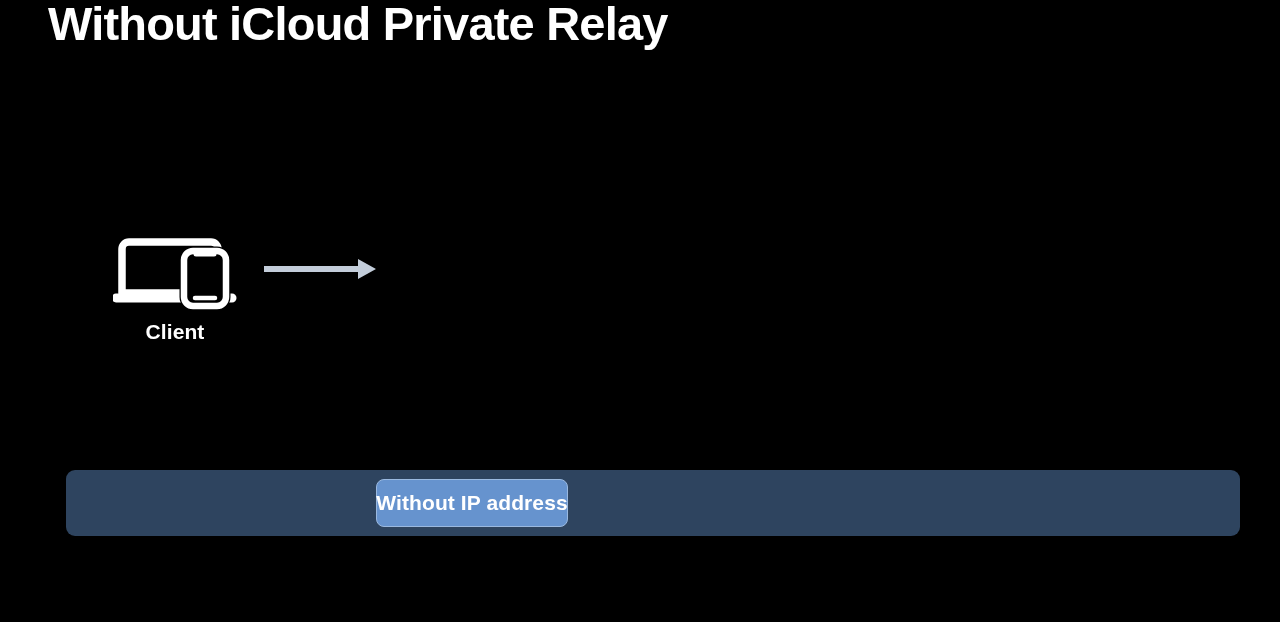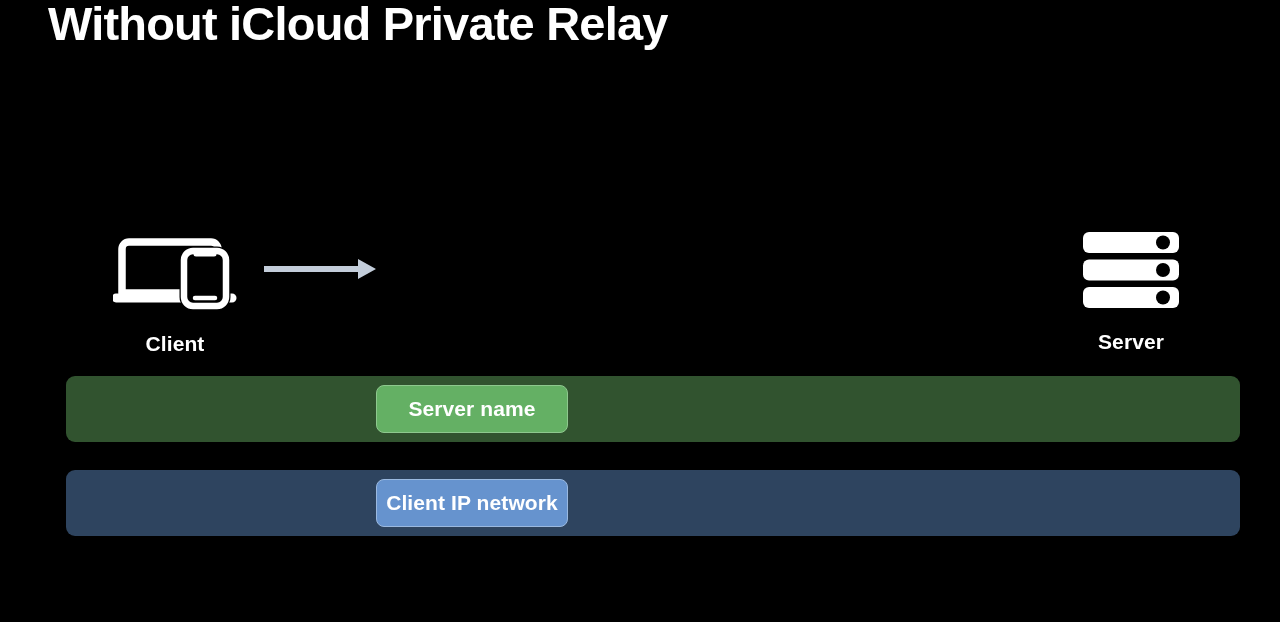--- a/index.html
+++ b/index.html
@@ -50,21 +50,20 @@
     position: absolute;
     text-align: center;
   }
   .node-icon {
     height: 96px;
     display: flex;
     align-items: center;
     justify-content: center;
   }
   .node-label {
-    margin-top: 12px;
     font-size: 21px;
     font-weight: 700;
     color: #ffffff;
     letter-spacing: 0.1px;
     white-space: nowrap;
   }
 
   .node-client   { left:  95px; top: 14px; width: 160px; }
   .node-access   { left: 371px; top: 14px; width: 200px; }
   .node-server   { left: 1051px; top: 12px; width: 160px; }
@@ -138,49 +137,27 @@
 
           <path d="M83 22 h18" stroke="#ffffff" stroke-width="5" stroke-linecap="round"></path>
 
           <path d="M82 66 h20" stroke="#ffffff" stroke-width="4.5" stroke-linecap="round"></path>
         </svg>
       </div>
       <div class="node-label">Client</div>
     </div>
 
 
-    <div class="node node-server">
-      <div class="node-icon">
-        <svg width="98" height="78" viewBox="0 0 98 78" aria-hidden="true">
-          <g>
-            <rect x="1" y="1" width="96" height="21" rx="6" ry="6" fill="#ffffff"></rect>
-            <circle cx="81" cy="11.5" r="7" fill="#000000"></circle>
-          </g>
-          <g>
-            <rect x="1" y="28.5" width="96" height="21" rx="6" ry="6" fill="#ffffff"></rect>
-            <circle cx="81" cy="39" r="7" fill="#000000"></circle>
-          </g>
-          <g>
-            <rect x="1" y="56" width="96" height="21" rx="6" ry="6" fill="#ffffff"></rect>
-            <circle cx="81" cy="66.5" r="7" fill="#000000"></circle>
-          </g>
-        </svg>
-      </div>
-      <div class="node-label">Server</div>
-    </div>
 
   </div>
 
   <div class="arrow">
     <svg width="112" height="22" viewBox="0 0 112 22" aria-hidden="true">
       <path d="M0 8 h94 v-7 l18 10 l-18 10 v-7 h-94 z" fill="#c3cdda"></path>
     </svg>
   </div>
 
-  <div class="track track-server-name">
-    <div class="pill pill-green">Server name</div>
-  </div>
 
   <div class="track track-client-ip">
-    <div class="pill pill-blue">Client IP network</div>
+    <div class="pill pill-blue">Without IP address</div>
   </div>
 
 </div>
 
 </body></html>

